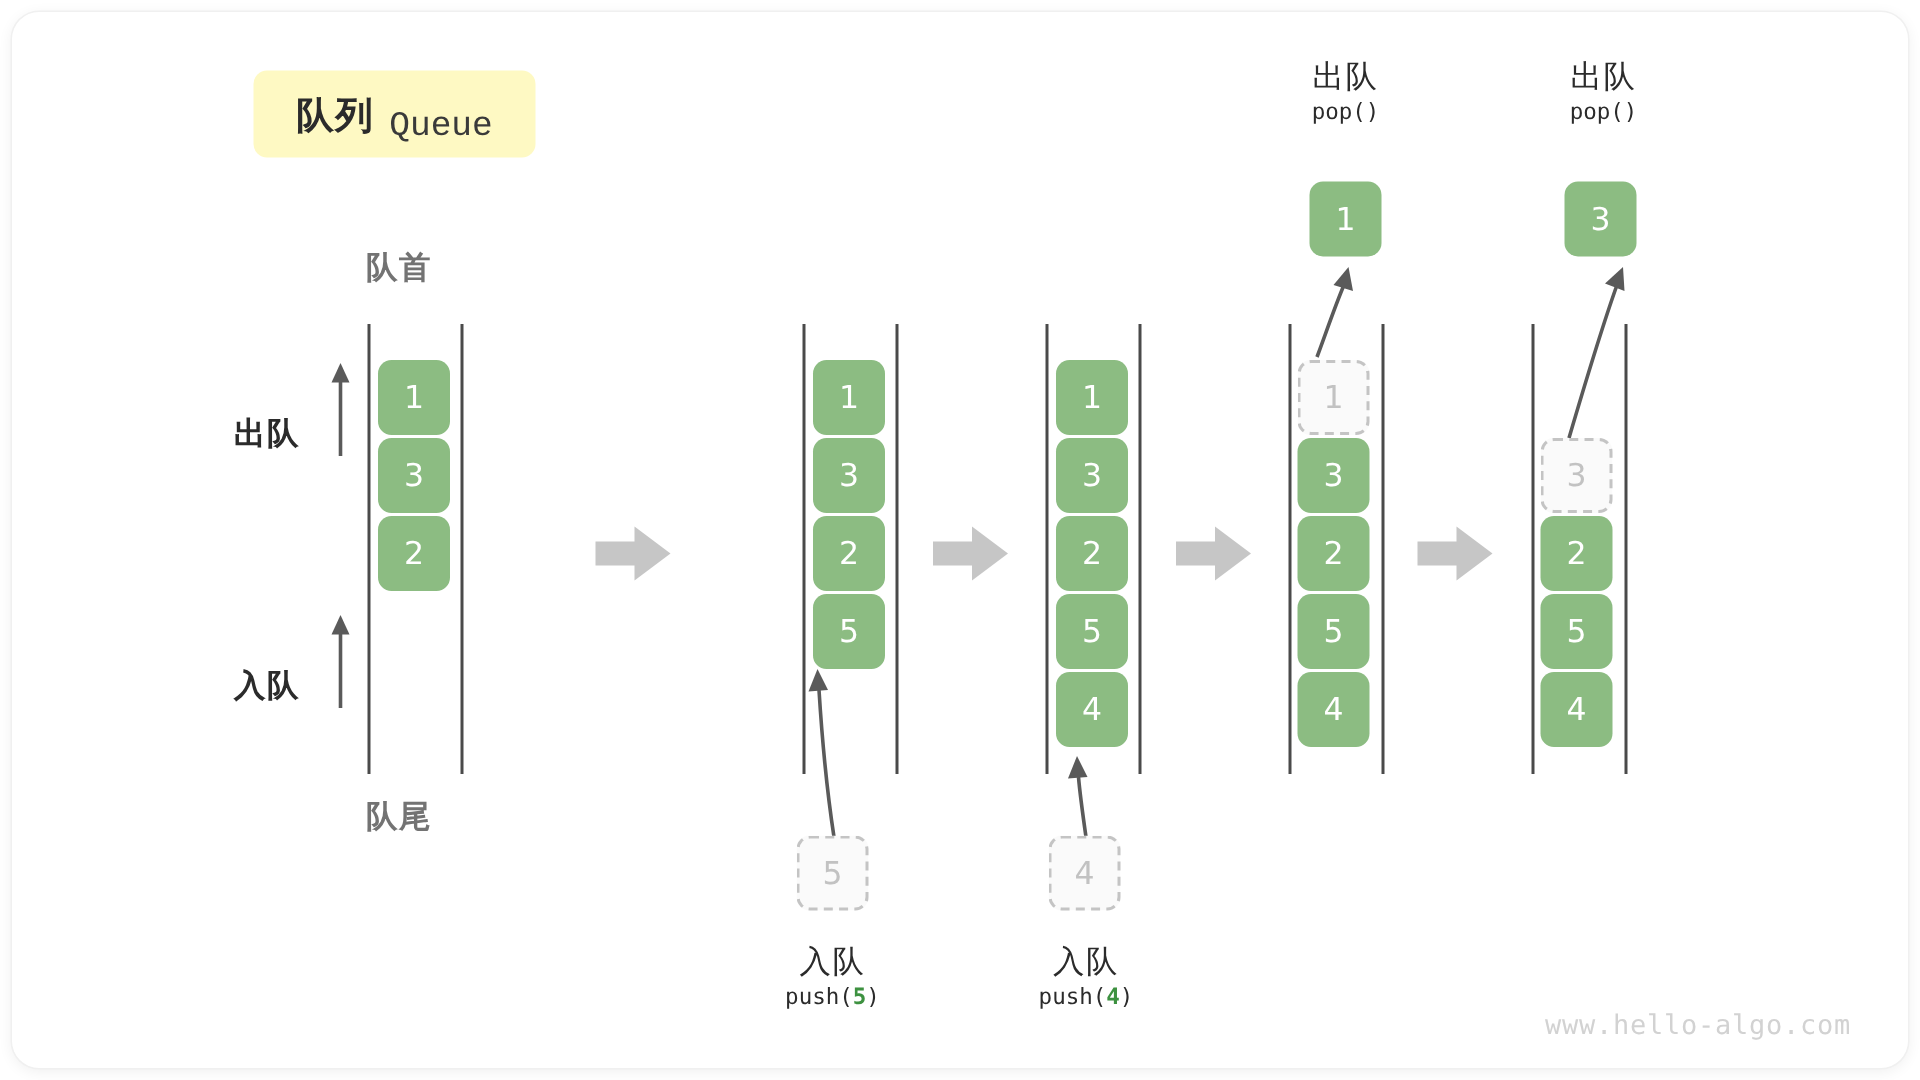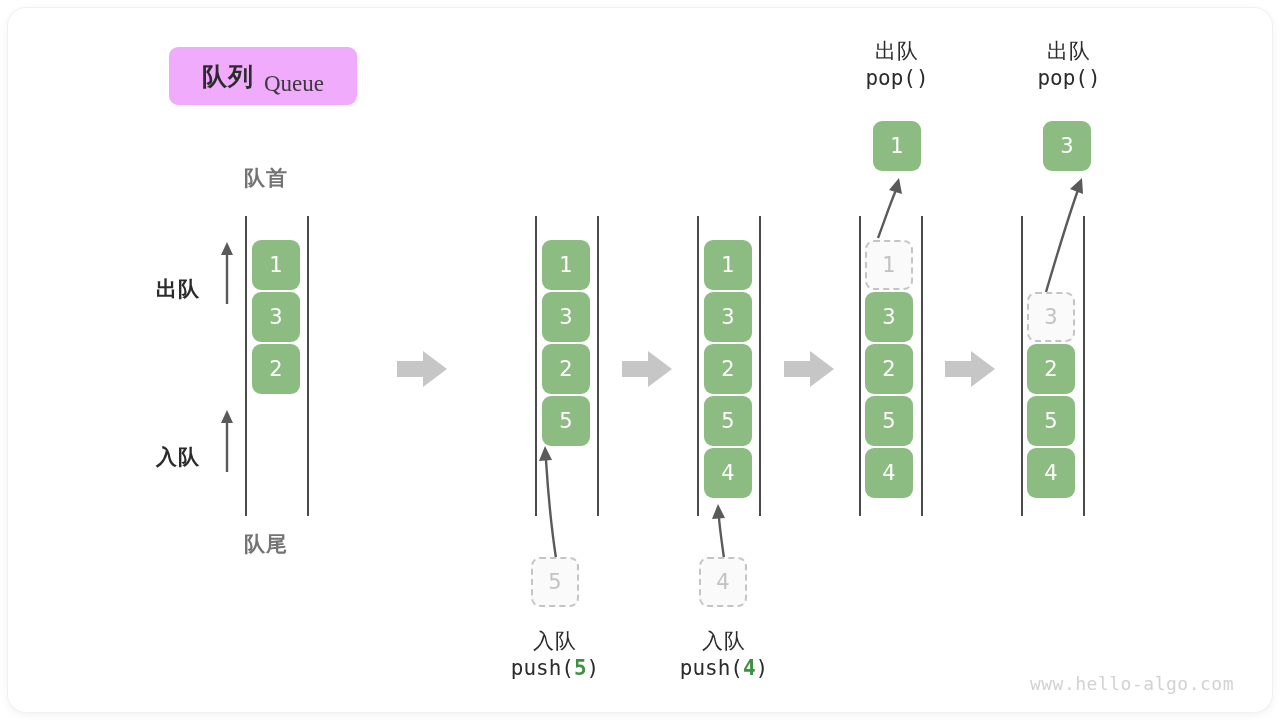--- a/index.html
+++ b/index.html
@@ -27,35 +27,35 @@
   }
 
   .abs { position: absolute; }
 
   
   #title-badge {
     left: 161px;
     top: 39px;
     width: 188px;
     height: 58px;
-    background: #f0abfc;
+    background: #fef9c3;
     border-radius: 9px;
     display: flex;
     align-items: center;
     justify-content: center;
     gap: 10px;
   }
   #title-badge .cn {
     font-size: 25px;
     font-weight: bold;
     color: #2b2b2b;
     letter-spacing: 1px;
   }
   #title-badge .en {
-    font-family: Liberation Serif, serif;
+    font-family: Liberation Mono, monospace;
     font-size: 23px;
     color: #3a3a3a;
     margin-top: 16px;
   }
 
   
   .col-head {
     font-size: 21px;
     font-weight: bold;
     color: #737373;
@@ -110,21 +110,21 @@
   }
   .caption .cn {
     font-size: 21px;
     color: #2b2b2b;
     letter-spacing: 1px;
     display: block;
     line-height: 1.25;
   }
   .caption .code {
     font-family: "DejaVu Sans Mono", "Liberation Mono", monospace;
-    font-size: 21px;
+    font-size: 15px;
     color: #2b2b2b;
     display: block;
     line-height: 1.35;
   }
   .caption .code .num { color: #3d9140; font-weight: bold; }
 
   
   #watermark {
     right: 38px;
     bottom: 18px;

